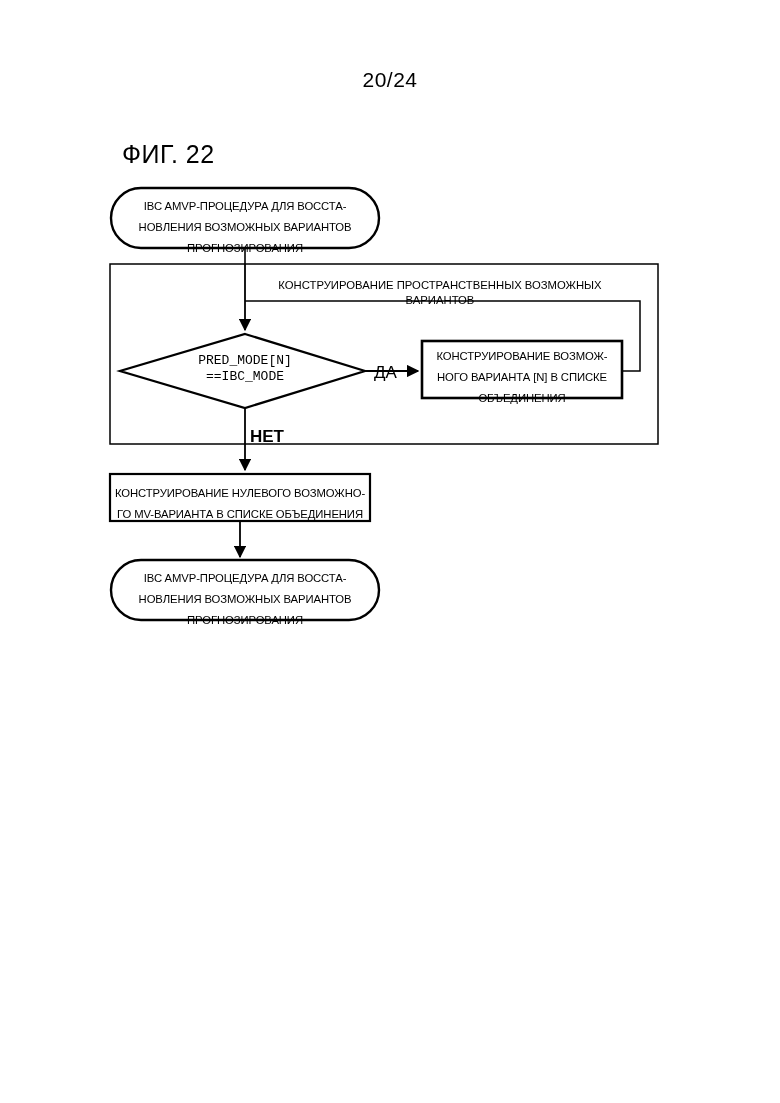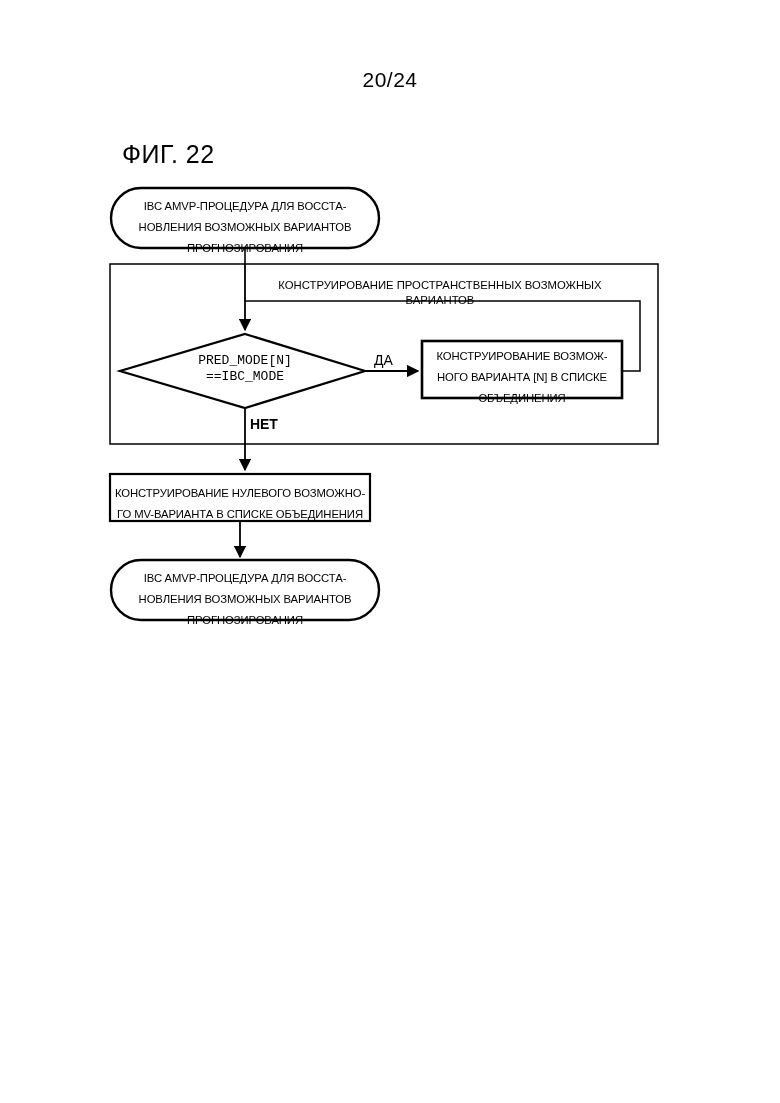--- a/index.html
+++ b/index.html
@@ -59,22 +59,23 @@
   }
   .mono-text {
     font-family: "Liberation Mono", "DejaVu Sans Mono", monospace;
     font-size: 13px;
     line-height: 16px;
     letter-spacing: 0px;
     white-space: pre-line;
   }
   .edge-label {
     position: absolute;
-    font-size: 14px;
+    font-size: 17px;
     letter-spacing: -0.1px;
+    margin-top: 11px;
   }
   .loop-label {
     position: absolute;
     text-align: center;
     font-size: 11.3px;
     line-height: 14.5px;
     white-space: pre-line;
     margin-top: 12px;
   }
 </style>

